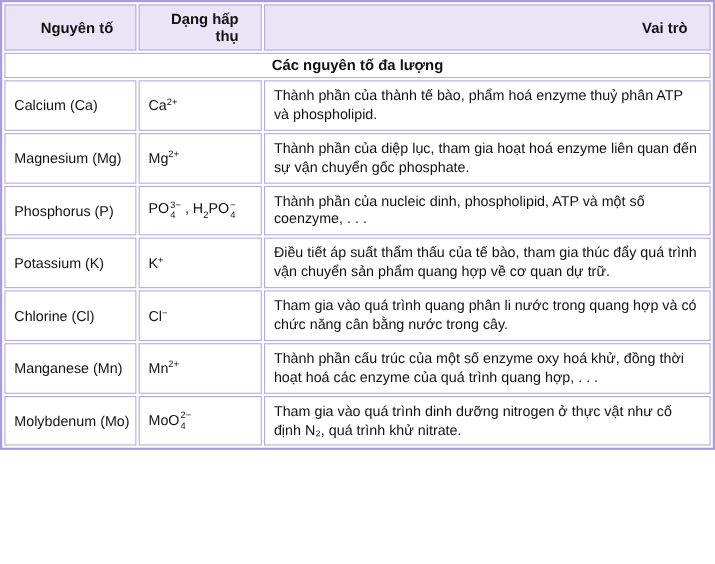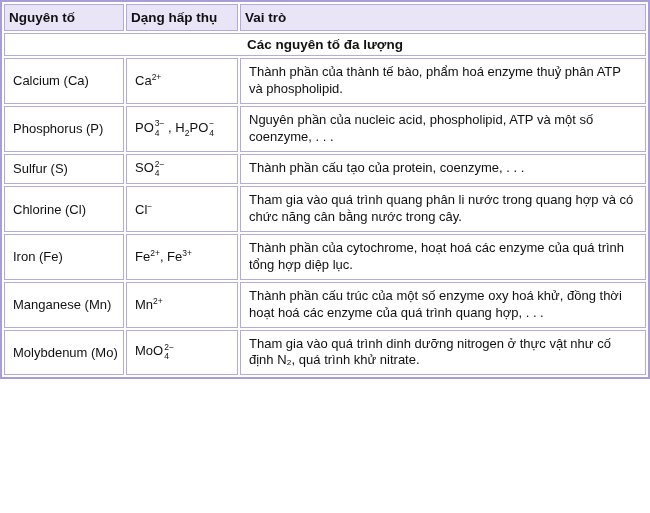--- a/index.html
+++ b/index.html
@@ -19,22 +19,22 @@
     background: #ffffff;
   }
   th, td {
     border: 1px solid #b5aade;
     background: #ffffff;
   }
   th {
     background: #e9e5f7;
     font-weight: bold;
     font-size: 13.5px;
-    padding: 5px 4px;
-    text-align: left;
+    padding: 5px 20px;
+    text-align: right;
   }
   td { font-size: 13px; padding: 5px 8px; vertical-align: middle; }
   tr.section-row td {
     text-align: center;
     font-weight: bold;
     font-size: 13.5px;
     padding: 3px 4px;
     margin-top: 12px;
   }
   td.role-cell { line-height: 1.3; }
@@ -81,38 +81,38 @@
   <tbody id="table-body">
       <tr class="section-row">
         <td colspan="3">Các nguyên tố đa lượng</td>
       </tr>
       <tr>
         <td class="element-cell">Calcium (Ca)</td>
         <td class="form-cell"><span class="chem"><span>Ca</span><span class="sup">2+</span></span></td>
         <td class="role-cell">Thành phần của thành tế bào, phẩm hoá enzyme thuỷ phân ATP và phospholipid.</td>
       </tr>
       <tr>
+        <td class="element-cell">Magnesium (Mg)</td>
+        <td class="form-cell"><span class="chem"><span>Mg</span><span class="sup">2+</span></span></td>
+        <td class="role-cell">Thành phần của diệp lục, tham gia hoạt hoá enzyme liên quan đến sự vận chuyển gốc phosphate.</td>
+      </tr>
+      <tr>
         <td class="element-cell">Phosphorus (P)</td>
         <td class="form-cell"><span class="chem"><span>PO</span><span class="st"><span class="line">3−</span><span class="line">4</span></span><span> , H</span><span class="sub">2</span><span>PO</span><span class="st"><span class="line">−</span><span class="line">4</span></span></span></td>
-        <td class="role-cell">Nguyên phần của nucleic acid, phospholipid, ATP và một số coenzyme, . . .</td>
+        <td class="role-cell">Thành phần của nucleic dinh, phospholipid, ATP và một số coenzyme, . . .</td>
       </tr>
       <tr>
-        <td class="element-cell">Sulfur (S)</td>
-        <td class="form-cell"><span class="chem"><span>SO</span><span class="st"><span class="line">2−</span><span class="line">4</span></span></span></td>
-        <td class="role-cell">Thành phần cấu tạo của protein, coenzyme, . . .</td>
+        <td class="element-cell">Potassium (K)</td>
+        <td class="form-cell"><span class="chem"><span>K</span><span class="sup">+</span></span></td>
+        <td class="role-cell">Điều tiết áp suất thẩm thấu của tế bào, tham gia thúc đẩy quá trình vận chuyển sản phẩm quang hợp về cơ quan dự trữ.</td>
       </tr>
       <tr>
         <td class="element-cell">Chlorine (Cl)</td>
         <td class="form-cell"><span class="chem"><span>Cl</span><span class="sup">−</span></span></td>
         <td class="role-cell">Tham gia vào quá trình quang phân li nước trong quang hợp và có chức năng cân bằng nước trong cây.</td>
-      </tr>
-      <tr>
-        <td class="element-cell">Iron (Fe)</td>
-        <td class="form-cell"><span class="chem"><span>Fe</span><span class="sup">2+</span><span>, Fe</span><span class="sup">3+</span></span></td>
-        <td class="role-cell">Thành phần của cytochrome, hoạt hoá các enzyme của quá trình tổng hợp diệp lục.</td>
       </tr>
       <tr>
         <td class="element-cell">Manganese (Mn)</td>
         <td class="form-cell"><span class="chem"><span>Mn</span><span class="sup">2+</span></span></td>
         <td class="role-cell">Thành phần cấu trúc của một số enzyme oxy hoá khử, đồng thời hoạt hoá các enzyme của quá trình quang hợp, . . .</td>
       </tr>
       <tr>
         <td class="element-cell">Molybdenum (Mo)</td>
         <td class="form-cell"><span class="chem"><span>MoO</span><span class="st"><span class="line">2−</span><span class="line">4</span></span></span></td>
         <td class="role-cell">Tham gia vào quá trình dinh dưỡng nitrogen ở thực vật như cố định N₂, quá trình khử nitrate.</td>

